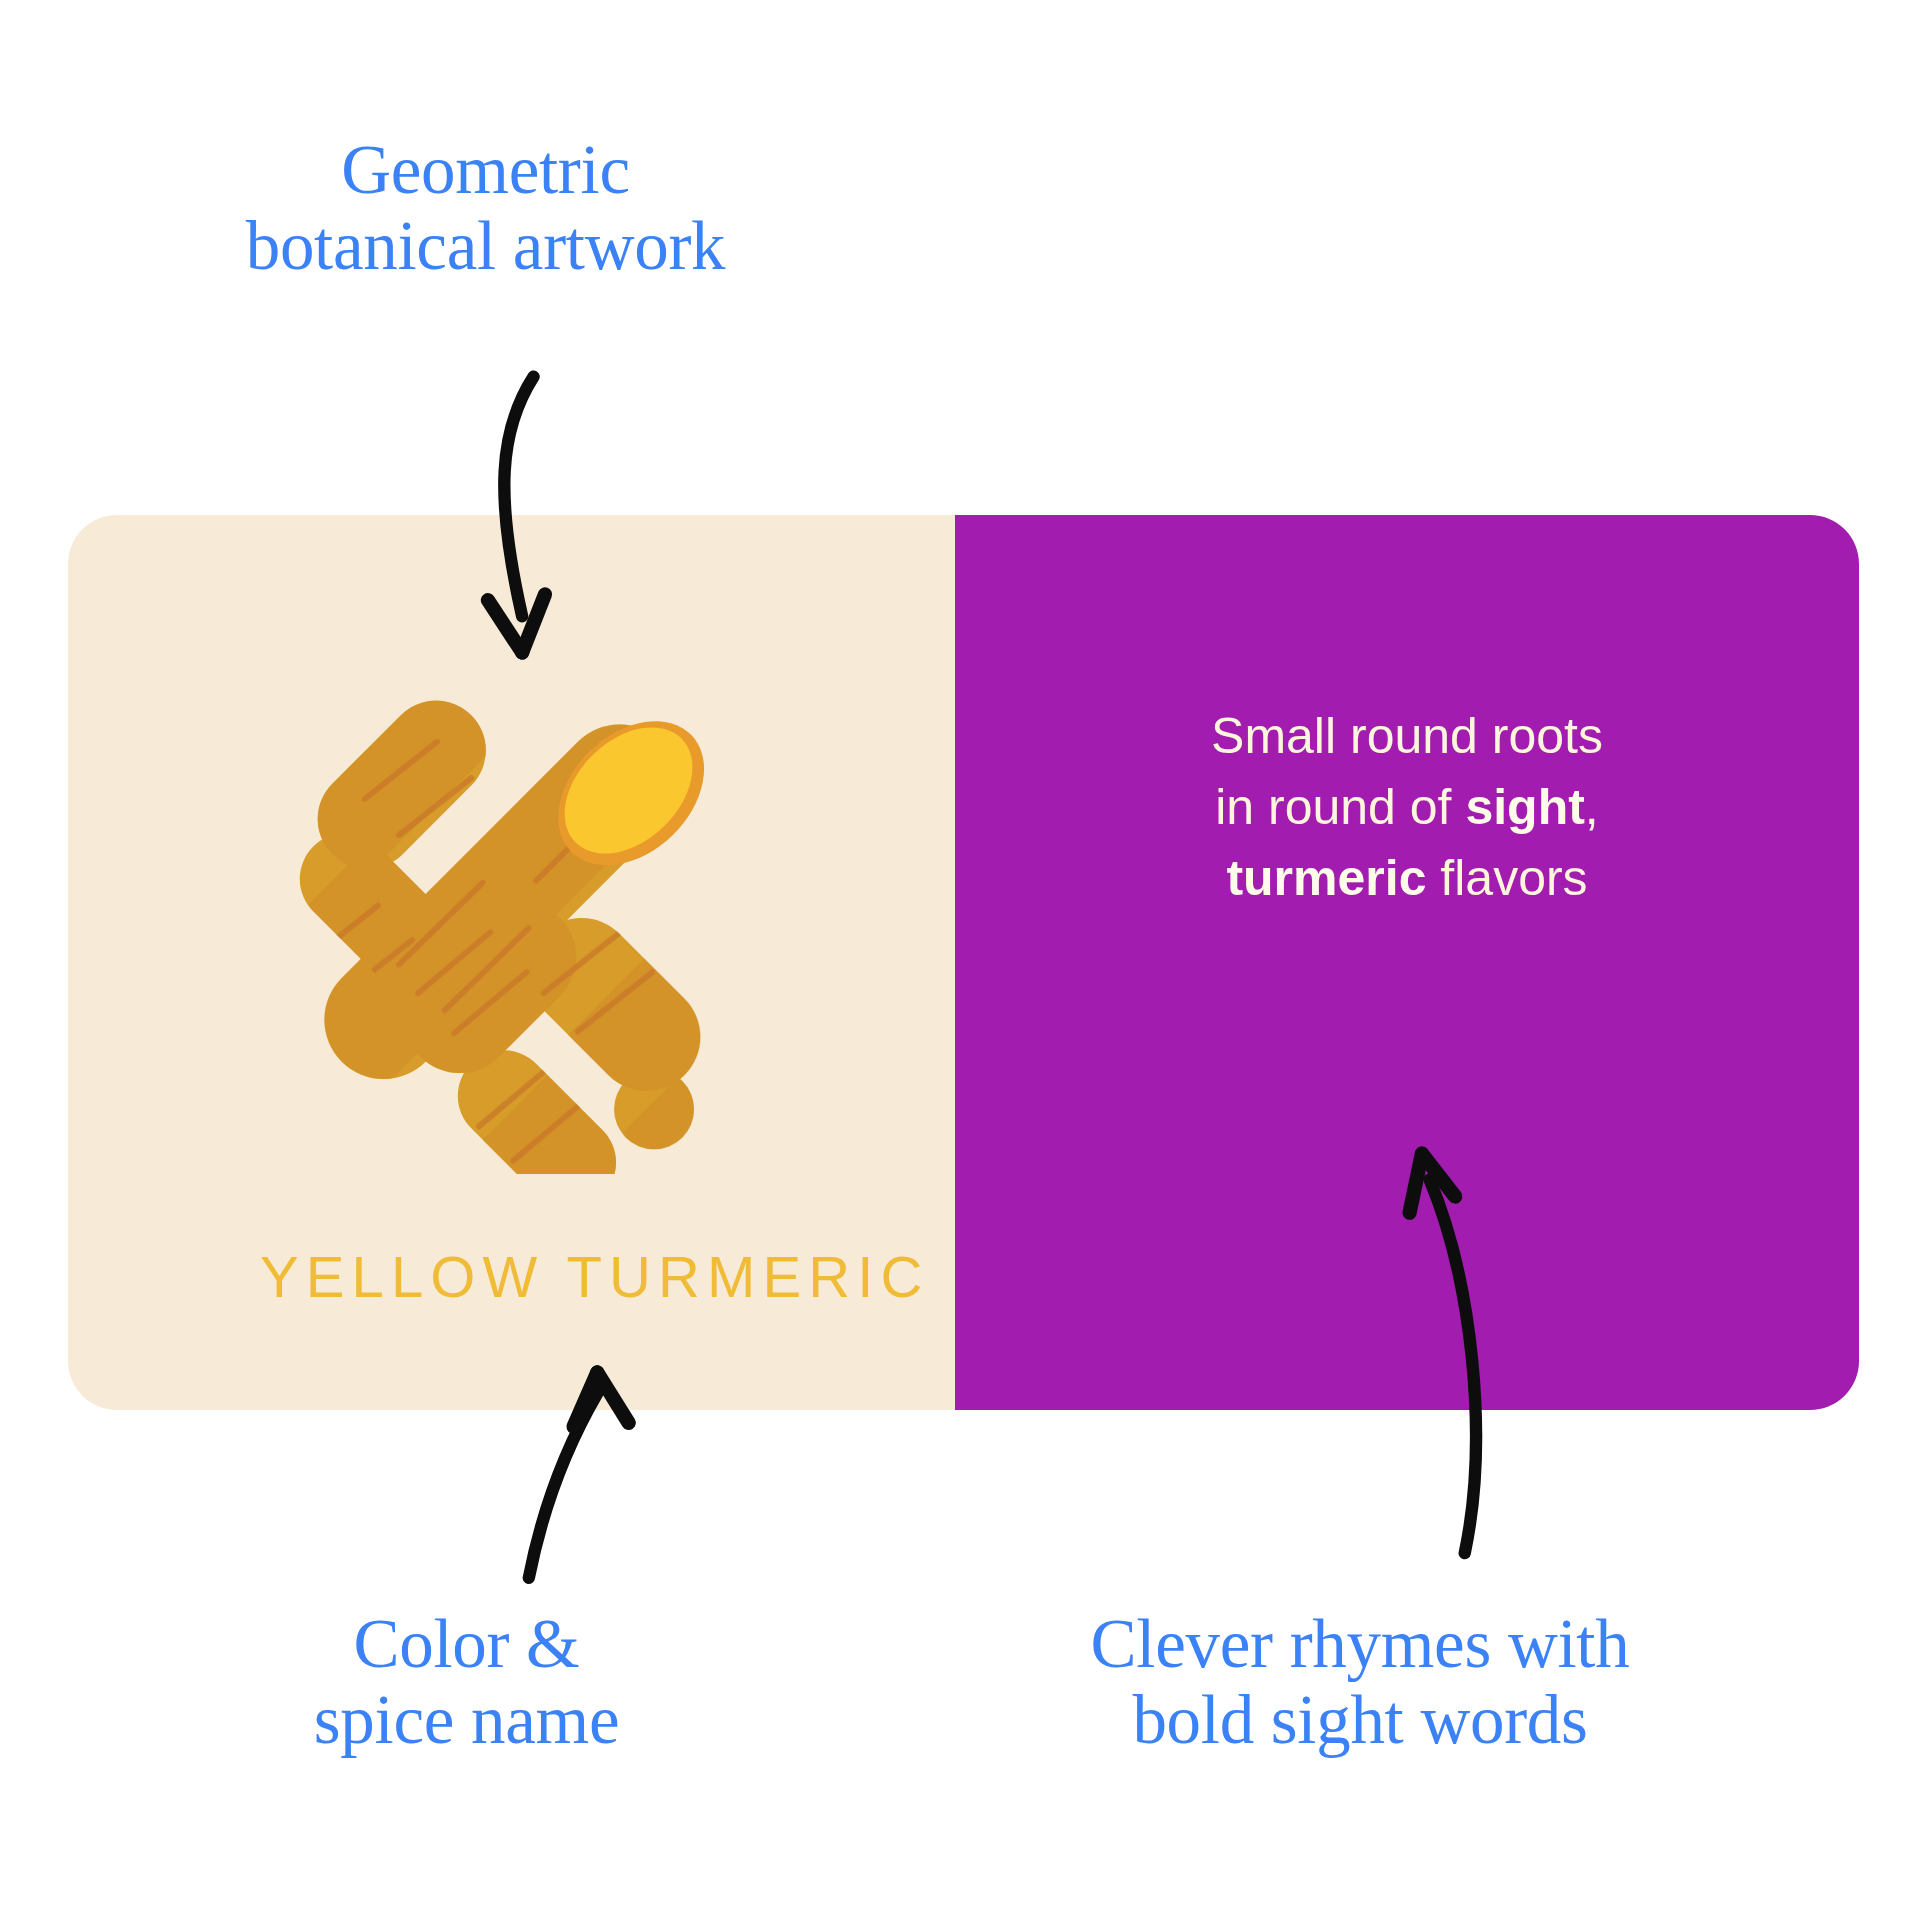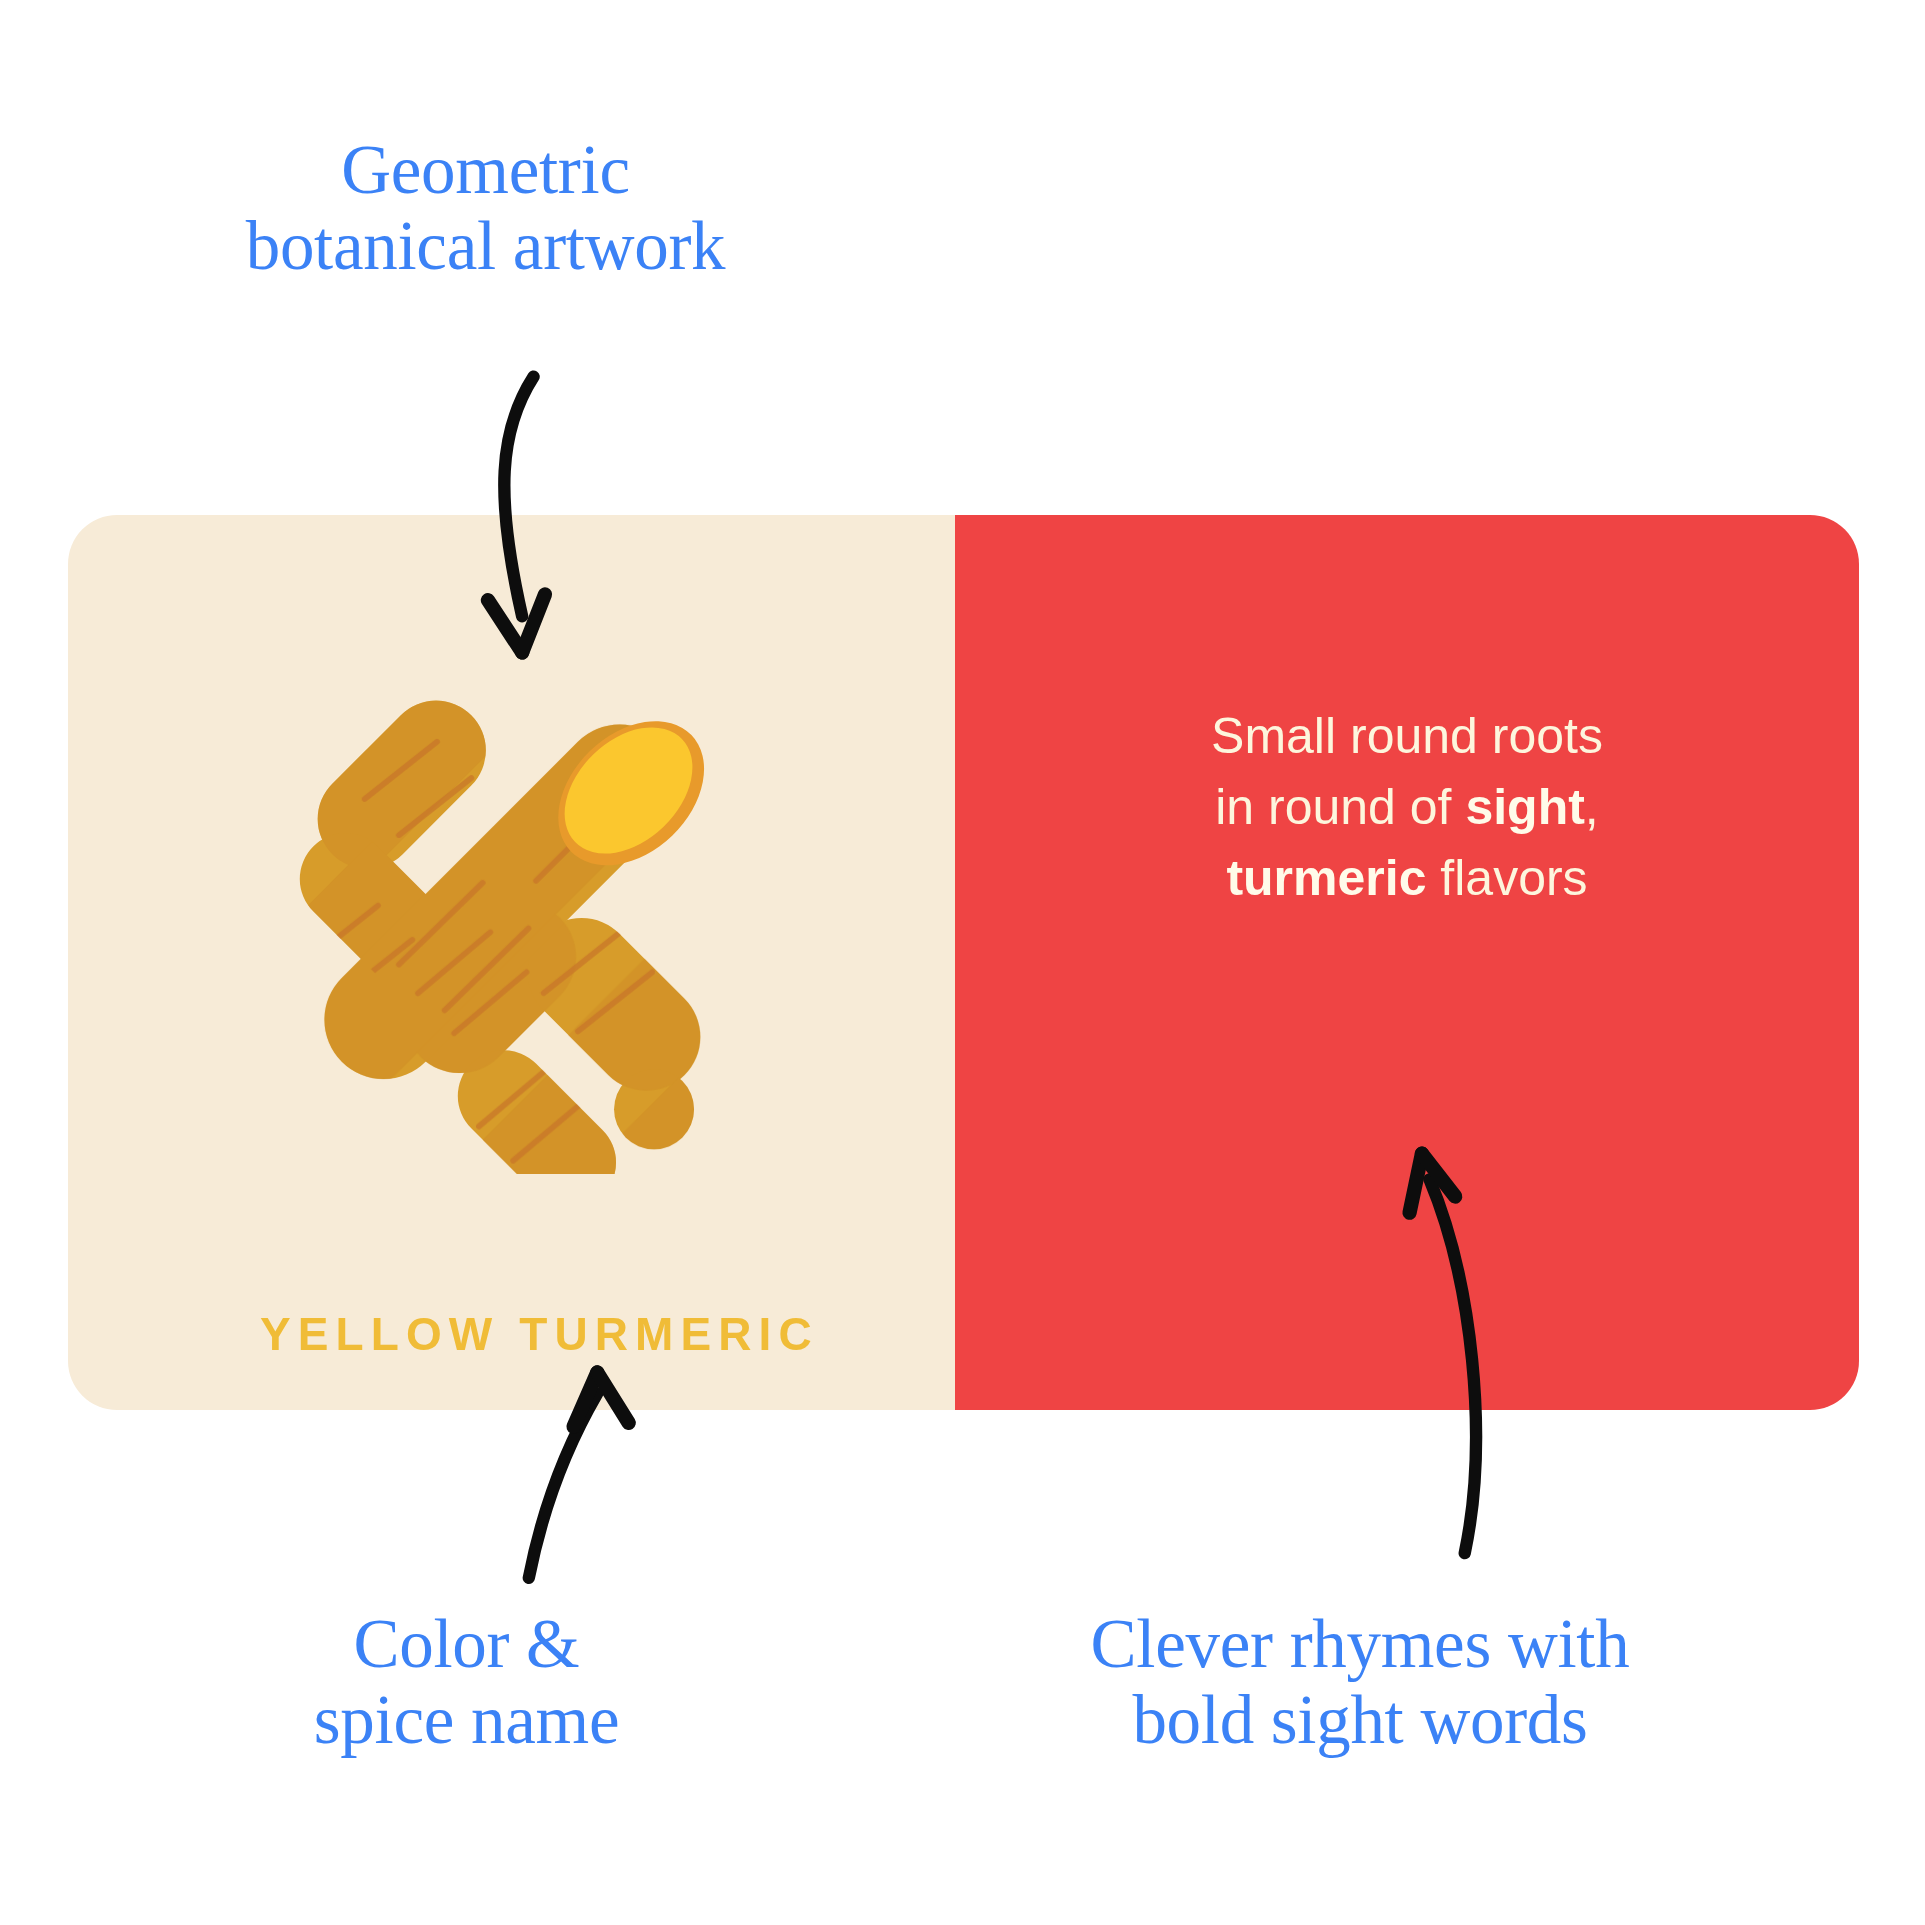--- a/index.html
+++ b/index.html
@@ -75,21 +75,21 @@
   #card-left {
     width: 887px;
     height: 100%;
     background: #f7ebd7;
     position: relative;
     flex: 0 0 auto;
   }
   #card-right {
     flex: 1 1 auto;
     height: 100%;
-    background: #ef4444;
+    background: #a21caf;
     position: relative;
     display: flex;
     align-items: flex-start;
     justify-content: center;
   }
 
   
   #artwork-box {
     position: absolute;
     left: 190px;
@@ -100,24 +100,24 @@
   #artwork-box svg {
     display: block;
     width: 100%;
     height: 100%;
   }
 
   
   #spice-name {
     position: absolute;
     left: 192px;
-    top: 792px;
+    top: 728px;
     font-family: "Liberation Sans", "DejaVu Sans", sans-serif;
-    font-size: 46px;
-    font-weight: 700;
+    font-size: 58px;
+    font-weight: 400;
     letter-spacing: 7.1px;
     color: #f0bc37;
     white-space: nowrap;
   }
 
   
   #rhyme {
     margin-top: 186px;
     width: 818px;
     text-align: center;

